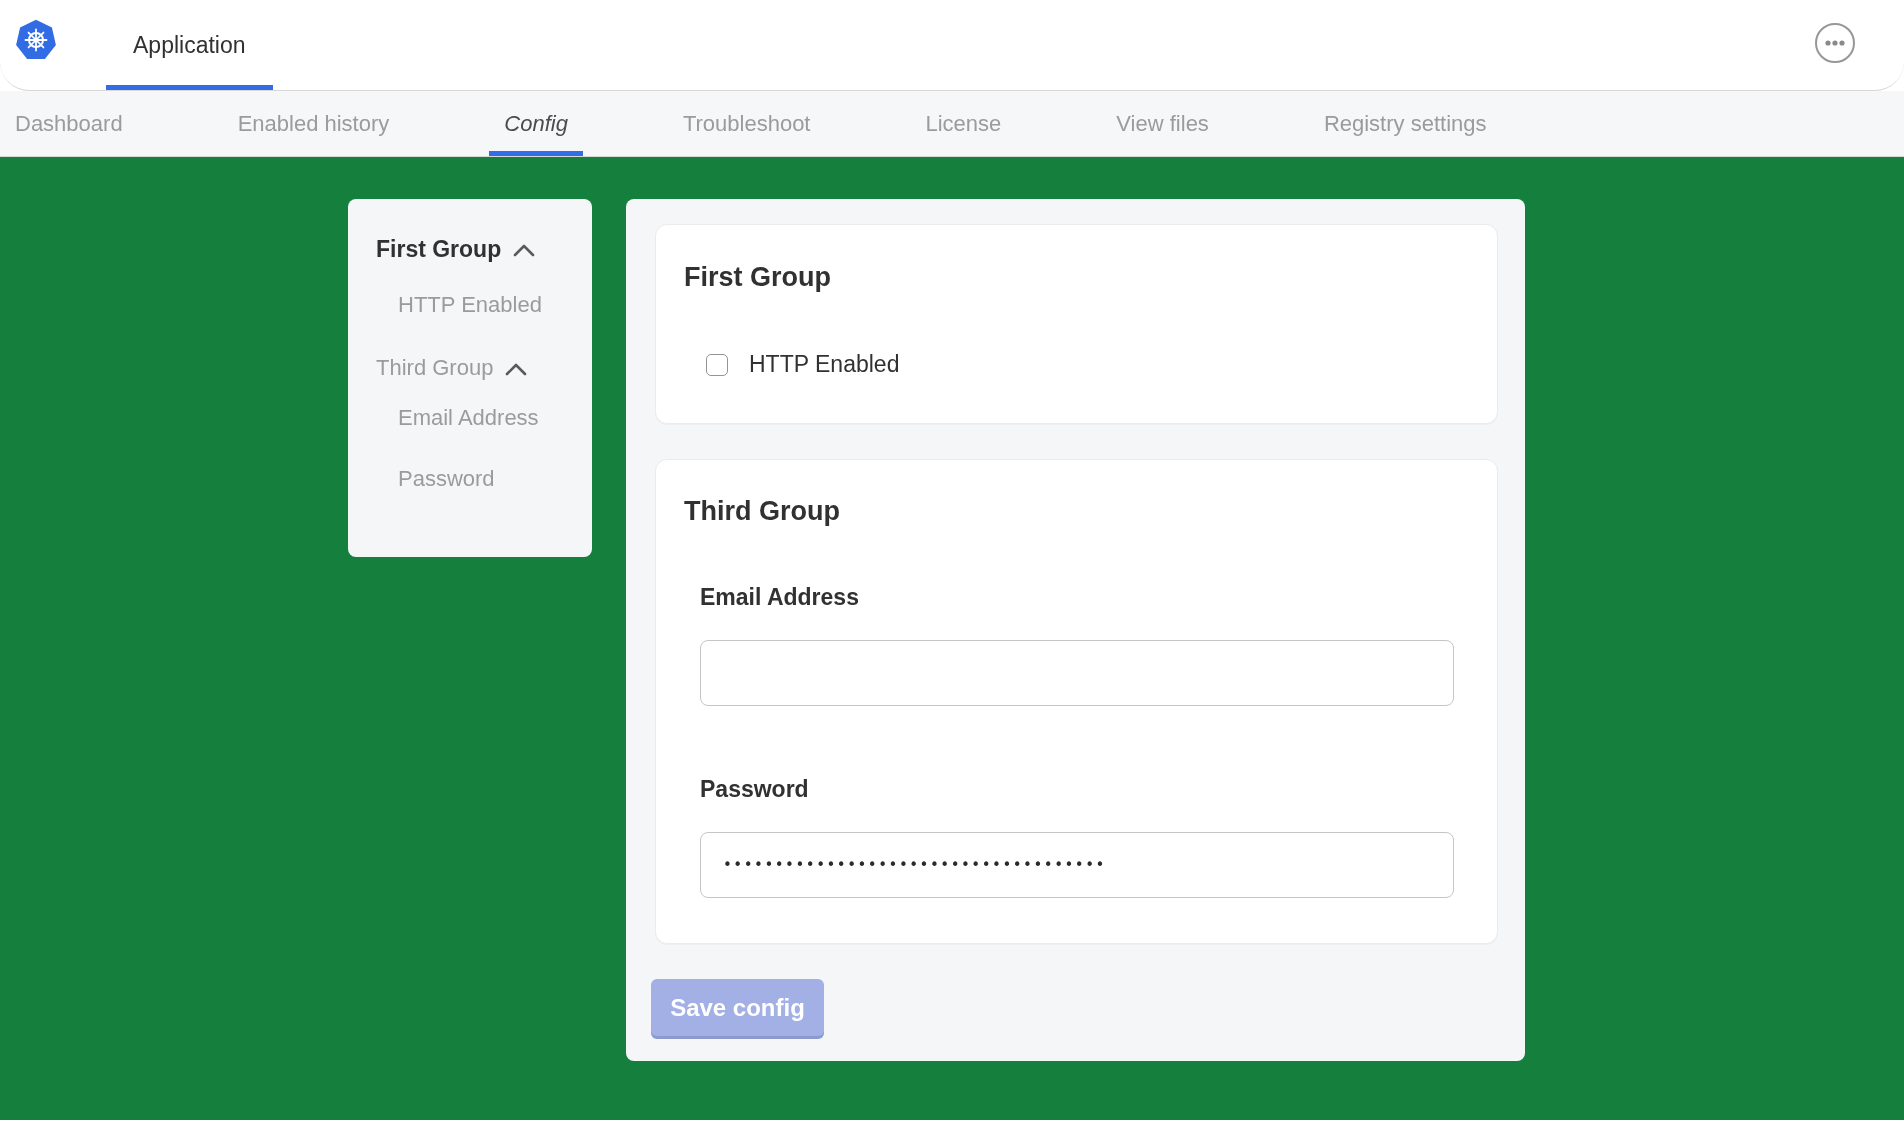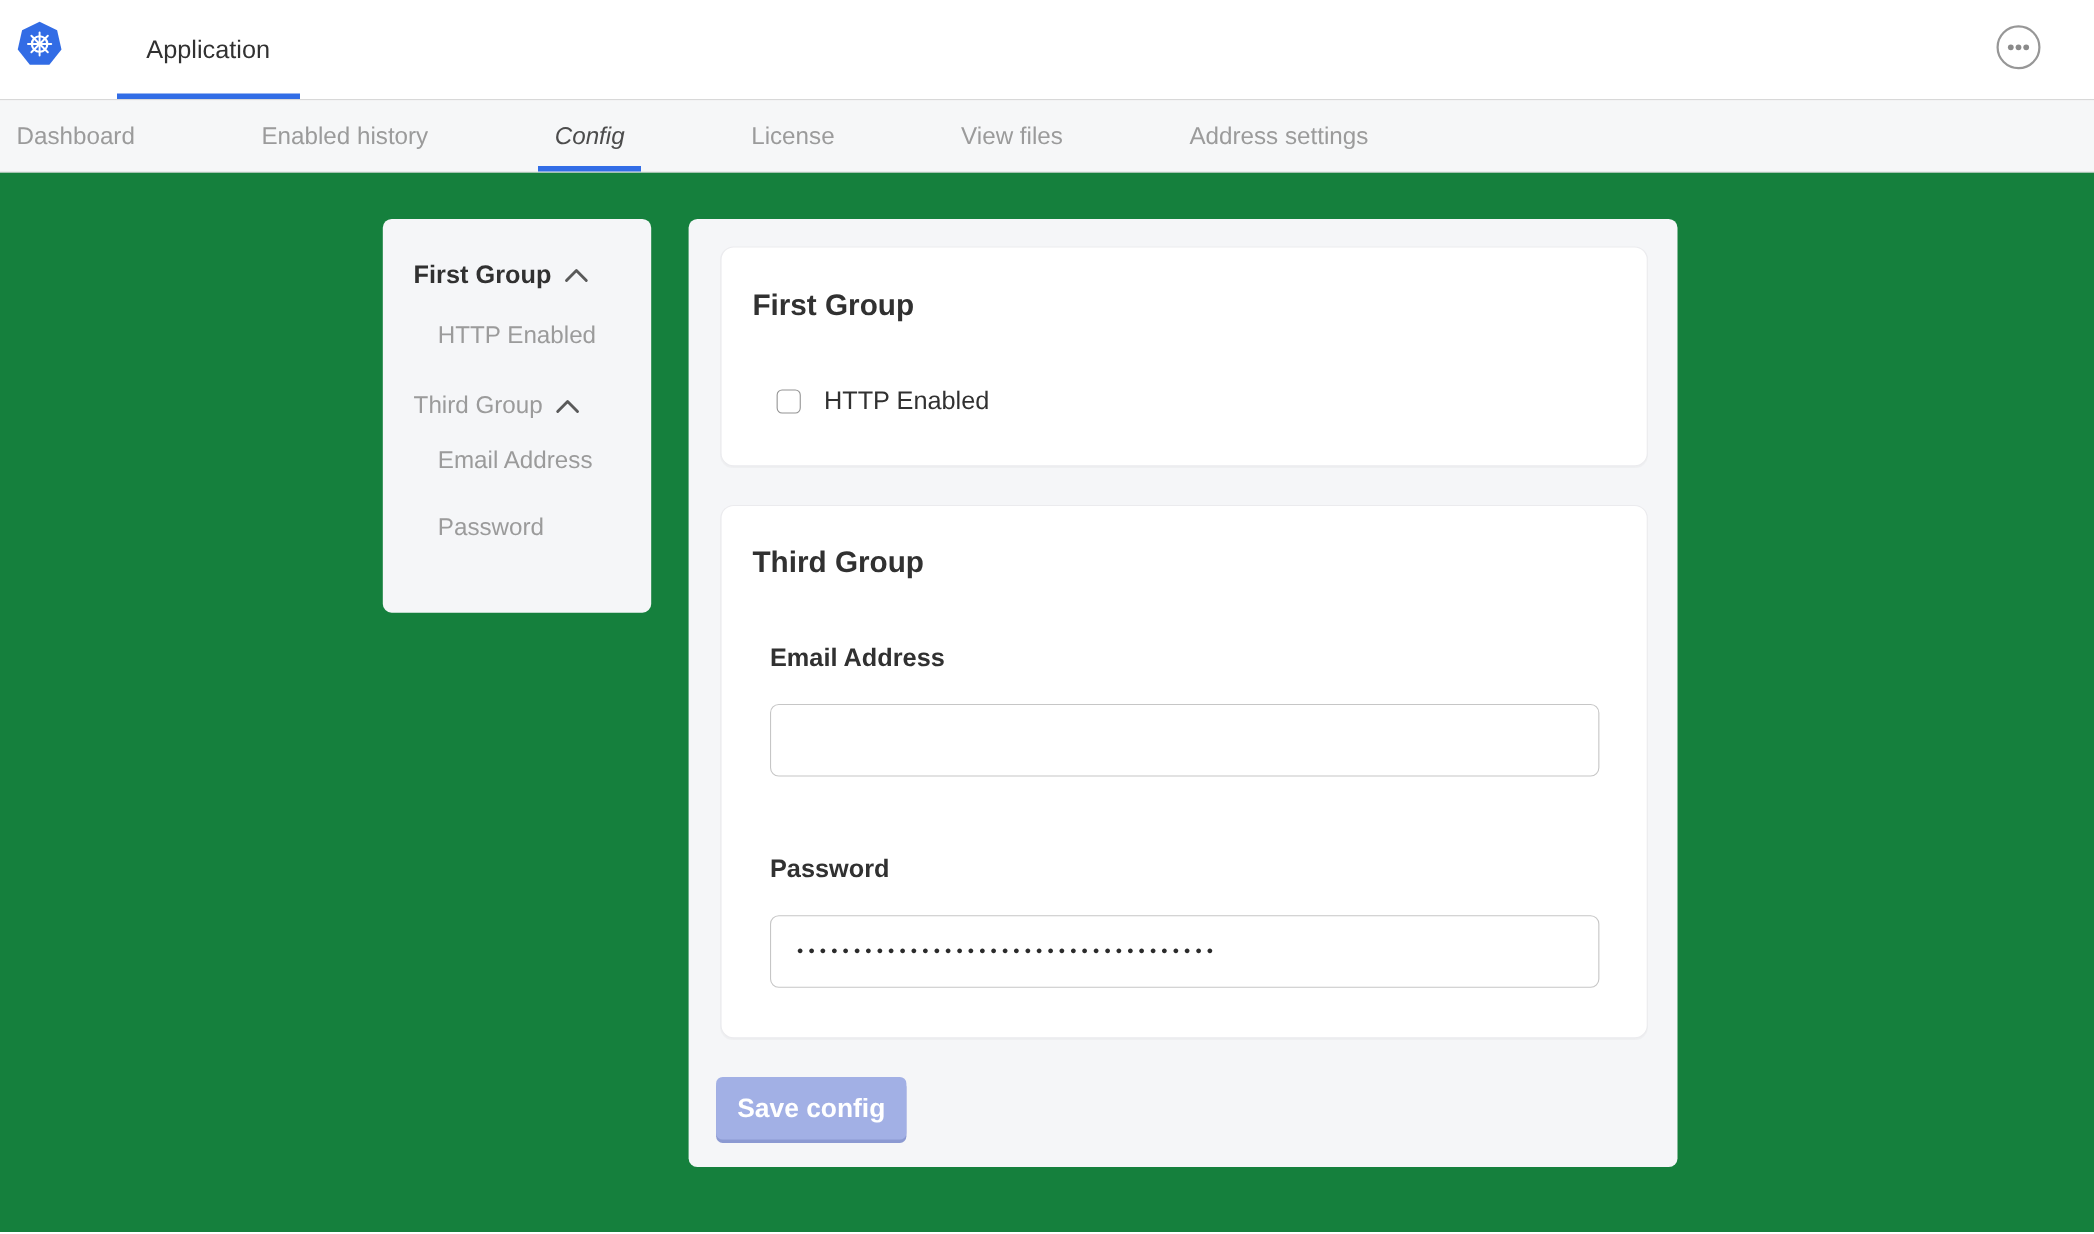--- a/index.html
+++ b/index.html
@@ -19,20 +19,21 @@
   }
 
   
   .header {
     position: relative;
     height: 91px;
     background: #ffffff;
     border-bottom: 1px solid #d8d8d8;
     display: flex;
     align-items: stretch;
+    border-radius: 29px;
   }
   .logo-wrap {
     width: 44px; height: 44px;
     margin: 18px 0 0 14px;
     flex: 0 0 auto;
   }
   .app-tab {
     margin-left: 48px;
     display: flex;
     align-items: center;
@@ -220,23 +221,24 @@
       <circle cx="13" cy="13" r="2.6" fill="#8a8a8a"></circle>
       <circle cx="20" cy="13" r="2.6" fill="#8a8a8a"></circle>
     </svg>
   </button>
 </div>
 
 <div class="subnav">
   <div class="nav-tab">Dashboard</div>
   <div class="nav-tab">Enabled history</div>
   <div class="nav-tab active">Config</div>
+  <div class="nav-tab">Troubleshoot</div>
   <div class="nav-tab">License</div>
   <div class="nav-tab">View files</div>
-  <div class="nav-tab">Address settings</div>
+  <div class="nav-tab">Registry settings</div>
 </div>
 
 <div class="content">
 
   <div class="sidebar-panel">
     <div class="side-row group strong row-1">
       <span>First Group</span>
       <svg class="chev" width="24" height="15" viewBox="0 0 24 15">
         <polyline points="3,12 12,3 21,12" fill="none" stroke="#5a5a5a" stroke-width="2.6" stroke-linecap="round" stroke-linejoin="round"></polyline>
       </svg>

